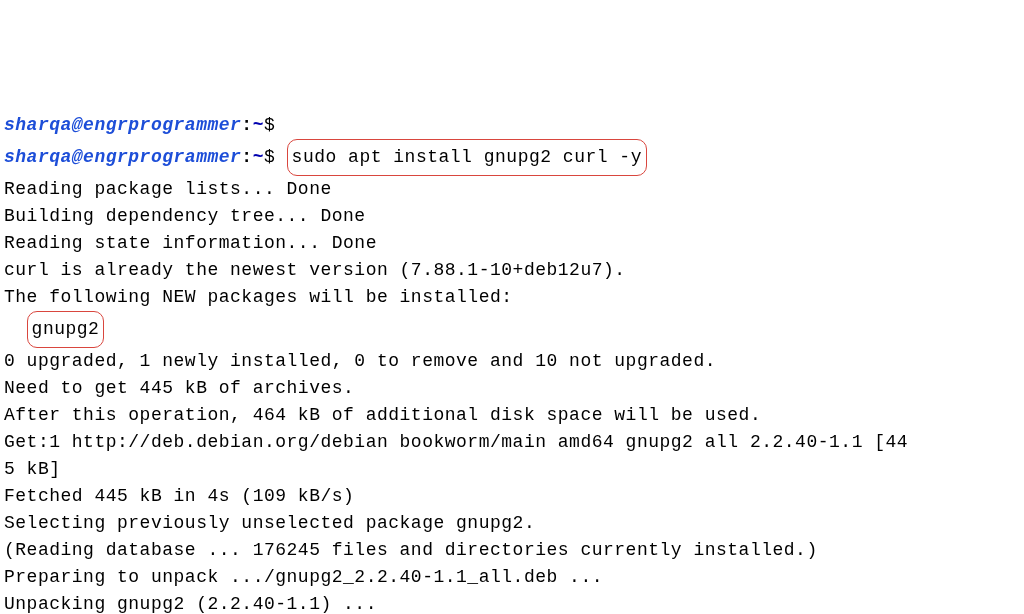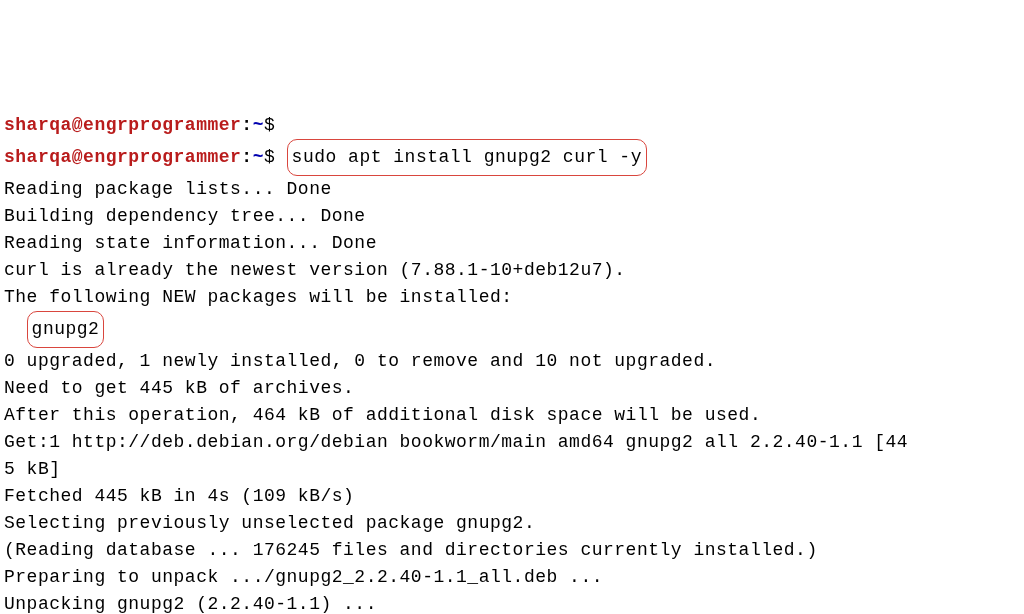--- a/index.html
+++ b/index.html
@@ -11,22 +11,23 @@
       font-family: 'Courier New', Courier, monospace;
       font-size: 18px;
       line-height: 1.5;
       background: #ffffff;
       color: #000000;
       padding: 4px;
       white-space: pre;
       letter-spacing: 0.5px;
     }
     .prompt-user {
-      color: #b91c1c;
+      color: #1d4ed8;
       font-weight: bold;
+      font-style: italic;
     }
     .prompt-colon {
       color: #000000;
       font-weight: bold;
     }
     .prompt-path {
       color: #0000af;
       font-weight: bold;
     }
     .prompt-dollar {

